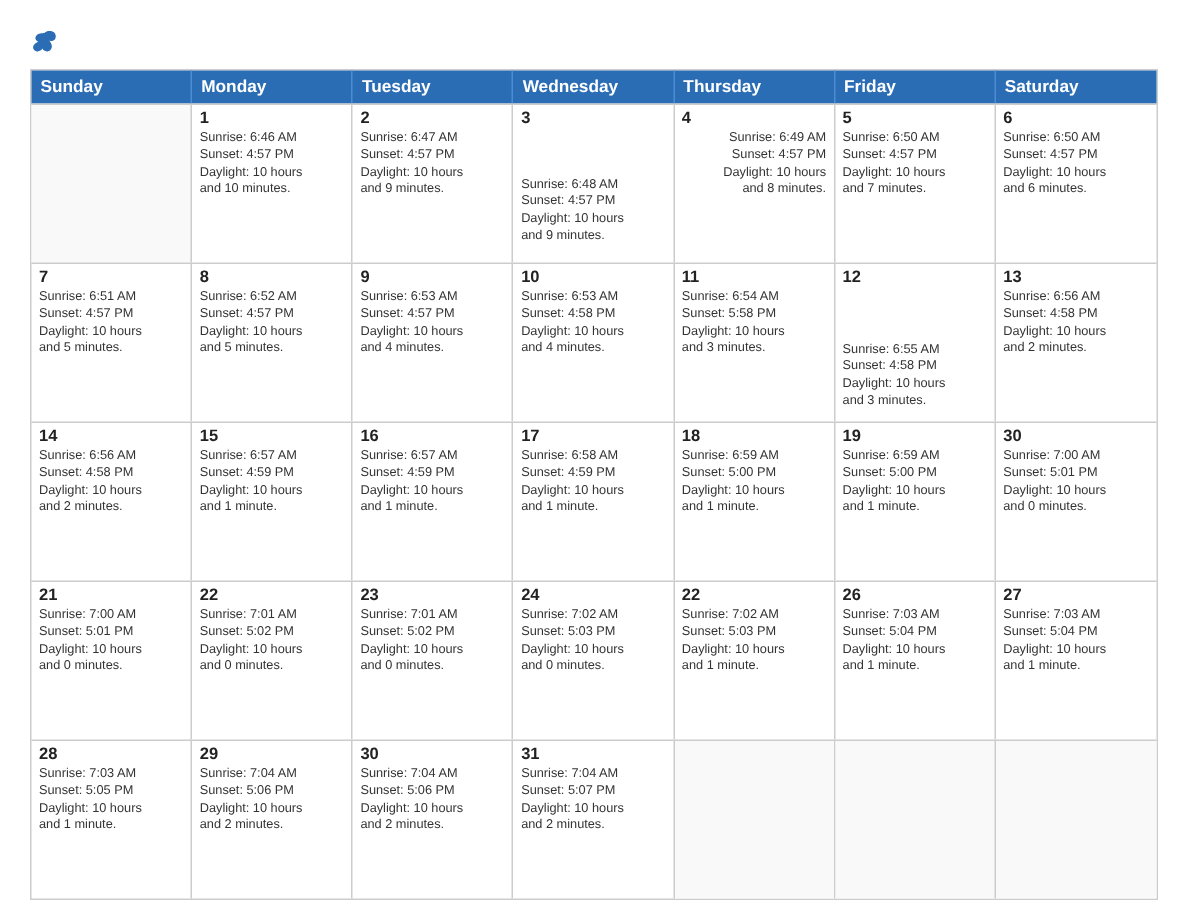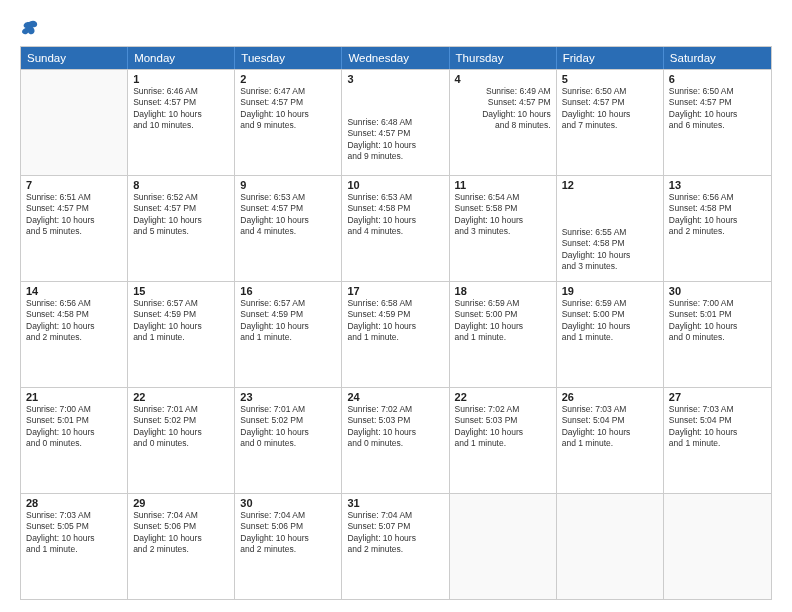--- a/index.html
+++ b/index.html
@@ -63,21 +63,21 @@
       border: 1px solid #ccc;
     }
     .cal-header-row {
       display: grid;
       grid-template-columns: repeat(7, 1fr);
       background: #2a6db5;
     }
     .cal-header-cell {
       color: #fff;
       font-size: 11.5px;
-      font-weight: normal;
+      font-weight: bold;
       padding: 5px 6px;
       text-align: left;
       border-right: 1px solid #4a8dd5;
     }
     .cal-header-cell:last-child { border-right: none; }
     .cal-body {
       flex: 1;
       display: flex;
       flex-direction: column;
     }

